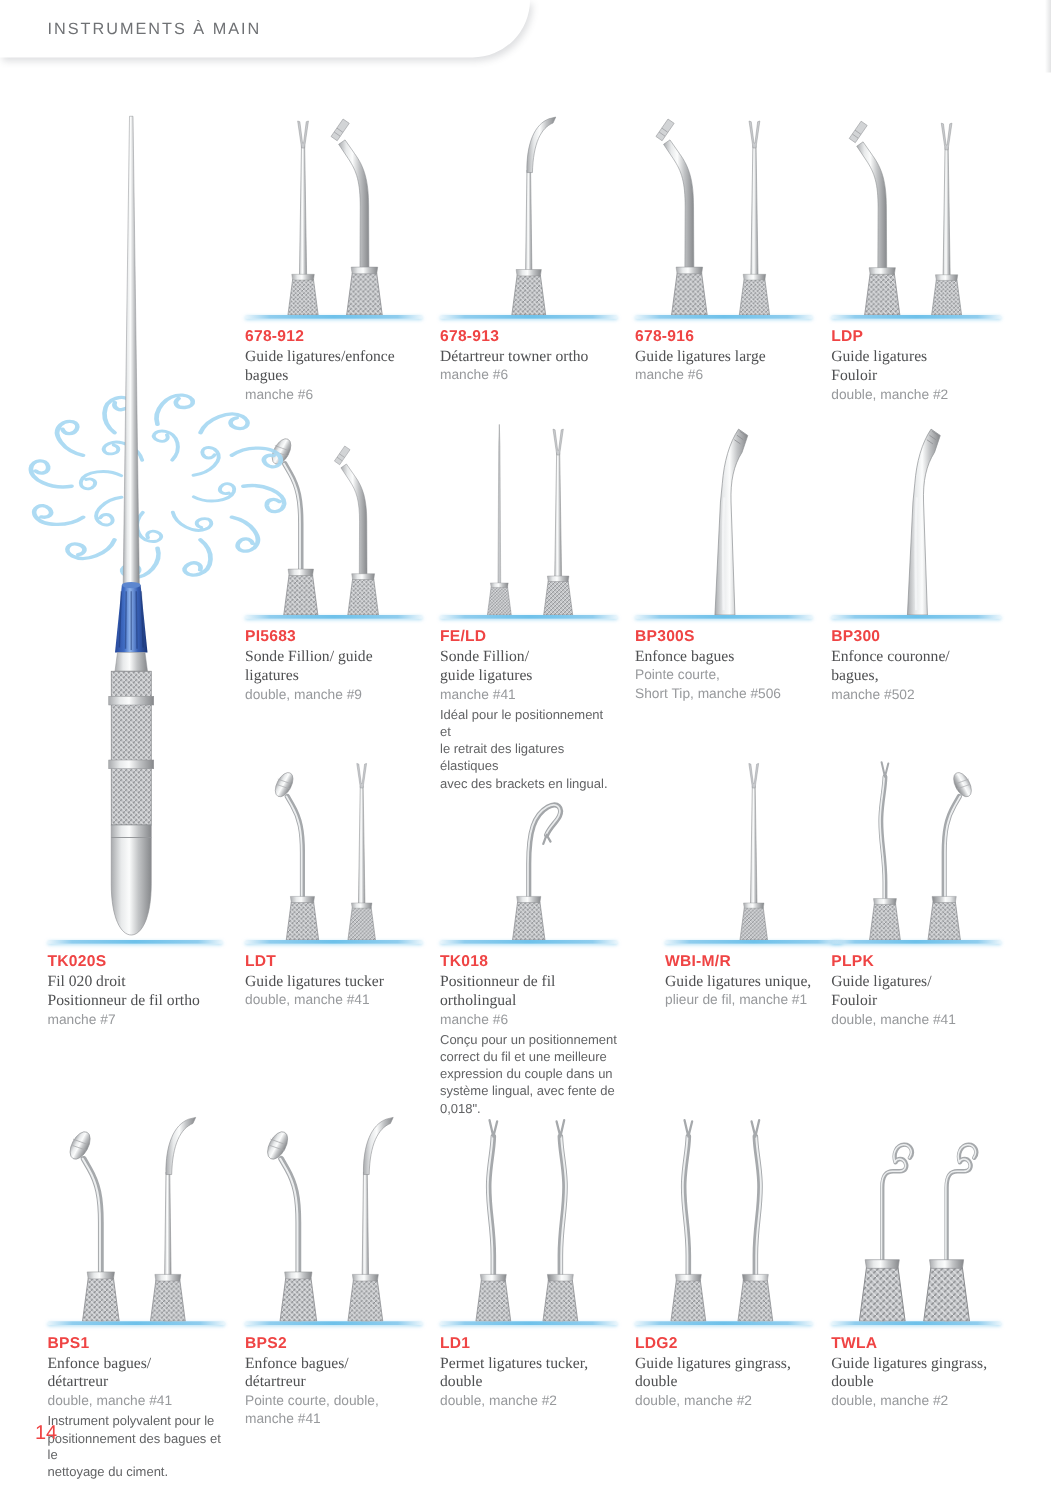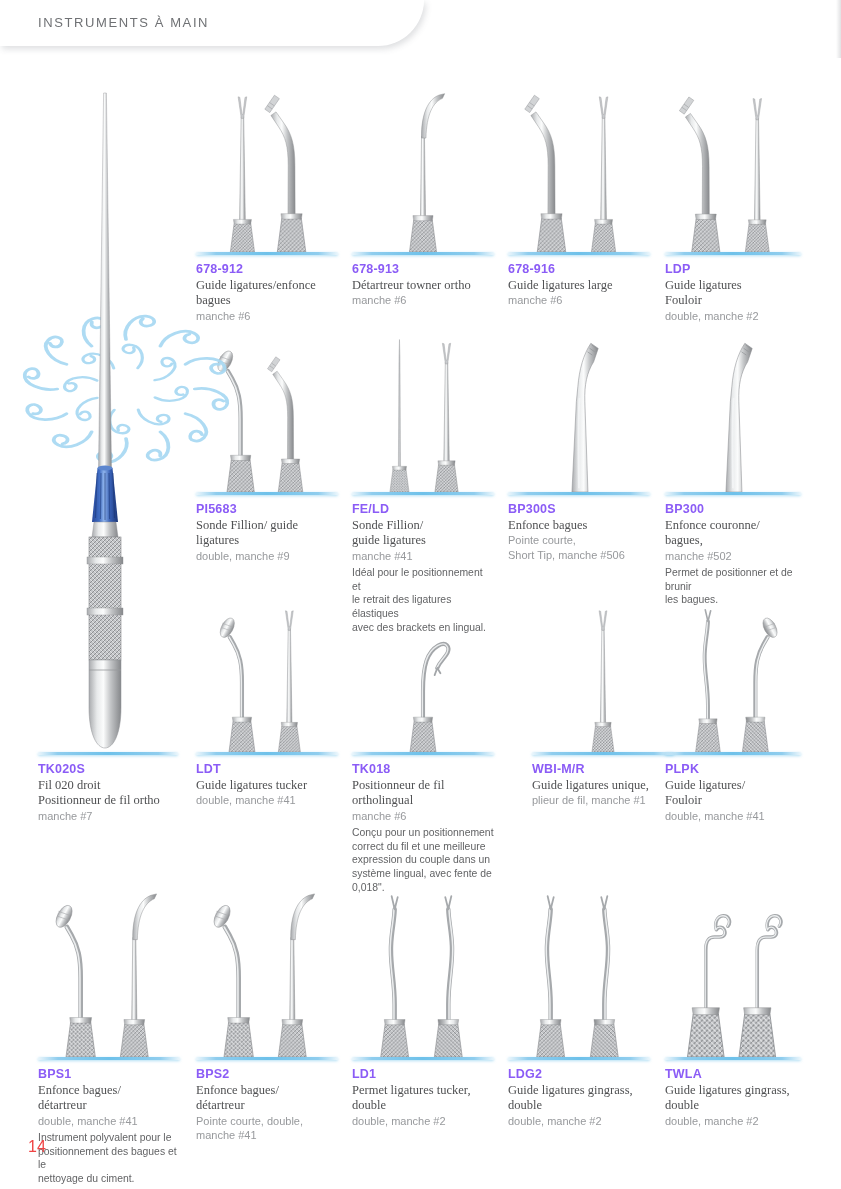--- a/index.html
+++ b/index.html
@@ -12,21 +12,21 @@
        font-size:13px;letter-spacing:1.6px;color:#6f7174;font-weight:500;}
   .top-edge{position:absolute;right:0;top:0;width:5px;height:58px;
        background:linear-gradient(to left,#d4d5d7,rgba(212,213,215,0));opacity:.7;}
   
   .cell{position:absolute;}
   .imgbox{width:100%;}
   .imgbox svg{width:100%;height:100%;display:block;}
   .divider{height:3px;border-radius:2px;
        background:linear-gradient(to right,rgba(127,199,236,.15),#8fcdee 14%,#6ec1ea 50%,#8fcdee 86%,rgba(127,199,236,.15));
        box-shadow:0 1px 3px rgba(110,193,234,.55);}
-  .code{margin-top:7px;font-size:12.5px;font-weight:700;color:#8b5cf6;letter-spacing:.2px;}
+  .code{margin-top:7px;font-size:12.5px;font-weight:700;color:#ef4444;letter-spacing:.2px;}
   .pname{margin-top:2px;font-size:12.5px;line-height:1.22;color:#4f5052;white-space:pre-line;font-family:Liberation Serif, serif;}
   .spec{font-size:11px;line-height:1.3;color:#97999c;white-space:pre-line;}
   .desc{margin-top:3px;font-size:10.4px;line-height:1.32;color:#626365;white-space:pre-line;}
   .bigtool{position:absolute;left:0;top:85px;width:240px;height:668px;z-index:1;}
   .pagenum{position:absolute;left:28px;top:1138px;font-size:16px;color:#ef4444;}
 </style>
 </head>
 <body>
 
 <div class="page">
@@ -254,22 +254,20 @@
     <div class="imgbox" style="height:160px">
       <svg viewBox="0 0 140 170" preserveAspectRatio="xMidYMax meet">
           <use href="#tool-push" transform="translate(40,0)"></use>
         </svg>
     </div>
     <div class="divider"></div>
     <div class="code">BP300</div>
     <div class="pname">Enfonce couronne/
 bagues,</div>
     <div class="spec">manche #502</div>
-    <div class="desc">Permet de positionner et de brunir
-les bagues.</div>
   </div>
 
   <div class="cell" style="left:38px;top:752px;width:140px">
     <div class="divider"></div>
     <div class="code">TK020S</div>
     <div class="pname">Fil 020 droit
 Positionneur de fil ortho</div>
     <div class="spec">manche #7</div>
   </div>
 

